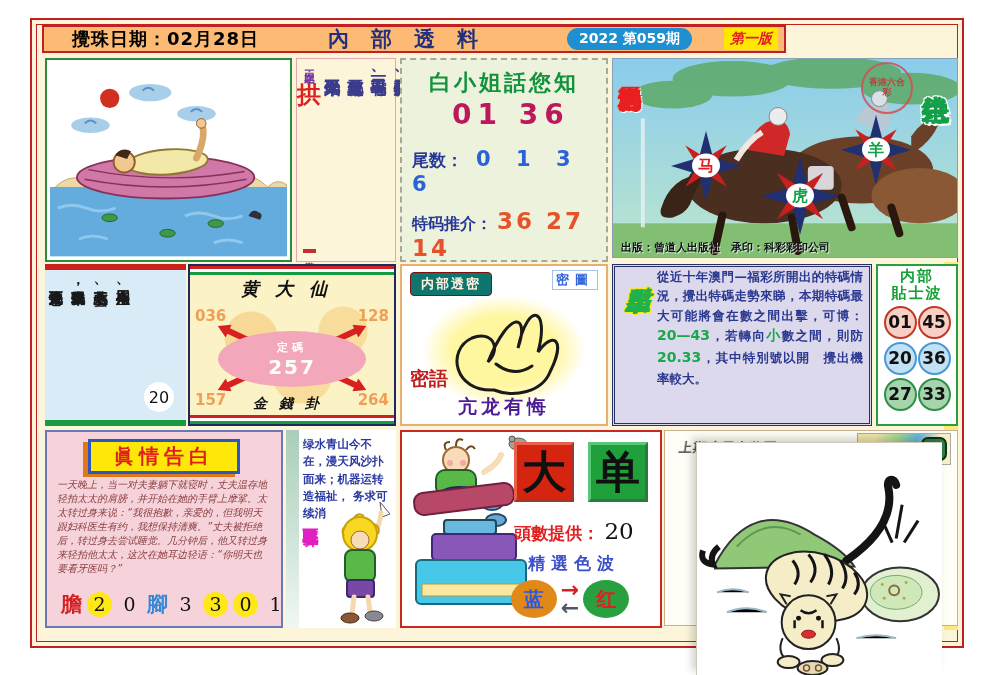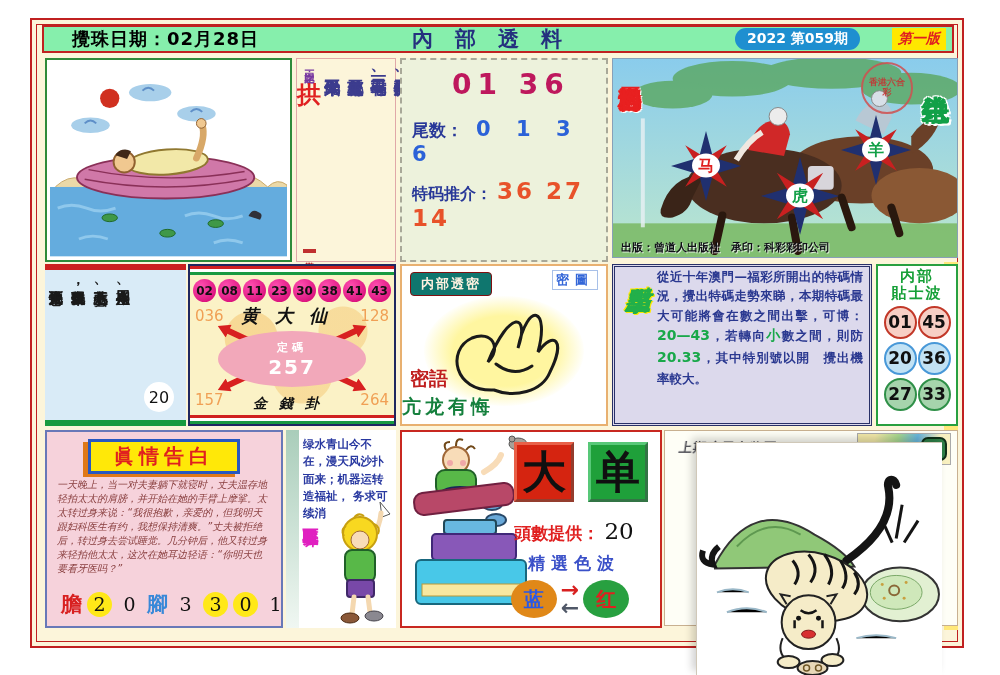--- a/index.html
+++ b/index.html
@@ -4,21 +4,21 @@
 <style>
   * { margin:0; padding:0; box-sizing:border-box; }
   html,body { width:1000px; height:675px; background:#fff; font-family:"DejaVu Sans",sans-serif; position:relative; overflow:hidden; }
 
   .page { position:absolute; left:30px; top:18px; width:934px; height:630px; background:#FCF5DA; border:2px solid #C02020; }
   .page::before { content:""; position:absolute; inset:4px; border:1px solid #C02020; pointer-events:none; }
 
   .yellow-strip { position:absolute; left:944px; top:262px; width:14px; height:368px; background:#FFE87A; }
 
   
-  .hdr { position:absolute; left:42px; top:25px; width:912px; height:28px; background:#86efac; border:2px solid #C02020; display:flex; align-items:center; }
+  .hdr { position:absolute; left:42px; top:25px; width:744px; height:28px; background:#fdba74; border:2px solid #C02020; display:flex; align-items:center; }
   .hdr-date { margin-left:28px; font-weight:bold; font-size:18px; color:#000; letter-spacing:1px; }
   .hdr-title { position:absolute; left:0; right:0; text-align:center; color:#24307E; font-weight:900; font-size:21px; letter-spacing:22px; font-family:"DejaVu Serif",serif; }
   .hdr-issue { position:absolute; right:92px; background:#1E8FD0; color:#fff; font-weight:bold; font-size:14px; padding:2px 12px; border-radius:12px; }
   .hdr-edition { position:absolute; right:6px; background:#FFE800; color:#E02020; font-weight:900; font-size:14px; padding:2px 6px; font-style:italic; }
 
   .panel { position:absolute; }
 
   
   .swim { left:45px; top:58px; width:247px; height:204px; border:2px solid #2E8B3A; background:#fff; padding:3px; }
   .swim svg { width:100%; height:100%; }
@@ -64,39 +64,39 @@
 
   
   .hdx { left:188px; top:264px; width:208px; height:162px; border:2px solid #202860; display:flex; flex-direction:column; }
   .hdx .stripes { height:9px; background:linear-gradient(180deg,#D02020 0 3px,#fff 3px 6px,#189A40 6px 9px); }
   .hdx-body { position:relative; flex:1; background:#FBF2C6;
     background-image:radial-gradient(circle at 30% 45%, rgba(240,170,60,.35) 0 26px, transparent 27px),
                      radial-gradient(circle at 55% 70%, rgba(240,170,60,.3) 0 30px, transparent 31px),
                      radial-gradient(circle at 75% 40%, rgba(240,170,60,.3) 0 24px, transparent 25px); }
   .hdx-balls { display:flex; justify-content:space-around; padding:4px 2px 0; }
   .ball { width:23px; height:23px; border-radius:50%; background:radial-gradient(circle at 35% 30%,#FF4FB0,#D0006E); color:#101010; font-weight:900; font-size:12px; display:flex; align-items:center; justify-content:center; }
-  .hdx-corner { position:absolute; color:#F0A055; font-weight:400; font-size:15px; }
+  .hdx-corner { position:absolute; color:#F0A055; font-weight:700; font-size:15px; }
   .c-tl{left:5px;top:32px;} .c-tr{right:5px;top:32px;} .c-bl{left:5px;bottom:6px;} .c-br{right:5px;bottom:6px;}
   .hdx-title { text-align:center; color:#111; font-weight:900; font-size:18px; letter-spacing:16px; font-family:"DejaVu Serif",serif; margin-top:2px; font-style:italic; }
   .hdx-ellipse { position:absolute; left:50%; top:56px; transform:translateX(-50%); width:148px; height:56px; background:#F2A8BA; border-radius:50%; display:flex; flex-direction:column; align-items:center; justify-content:center; }
   .hdx-code-label { color:#fff; font-weight:900; font-size:11px; letter-spacing:4px; font-family:"DejaVu Serif",serif; }
   .hdx-code { color:#fff; font-weight:900; font-size:20px; letter-spacing:2px; }
   .hdx-bottom { position:absolute; left:0; right:0; bottom:2px; text-align:center; color:#111; font-weight:900; font-size:14px; letter-spacing:12px; font-family:"DejaVu Serif",serif; font-style:italic; }
   .hdx-arrow { position:absolute; width:38px; height:14px; }
   .a-tl{left:26px;top:52px;transform:rotate(205deg);} .a-tr{right:26px;top:52px;transform:rotate(-25deg);}
   .a-bl{left:26px;bottom:26px;transform:rotate(155deg);} .a-br{right:26px;bottom:26px;transform:rotate(25deg);}
 
   
   .mitu { left:400px; top:264px; width:208px; height:162px; background:#fff; border:2px solid #E8B070; }
   .mitu-badge { position:absolute; left:8px; top:6px; background:#0f766e; color:#FFF2E0; font-weight:900; font-size:13px; padding:2px 10px; border-radius:4px; border:1px solid #801010; letter-spacing:2px; }
   .mitu-map { position:absolute; right:8px; top:4px; color:#3366D8; font-weight:900; font-size:13px; letter-spacing:6px; font-family:"DejaVu Serif",serif; border:1px solid #A8C0E8; padding:0 3px; }
   .mitu-glow { position:absolute; left:50%; top:54%; transform:translate(-50%,-50%); width:160px; height:110px; border-radius:50%; background:radial-gradient(ellipse,#FFF6A0 0 45%, rgba(255,246,160,0) 72%); }
   .mitu svg.scribble { position:absolute; left:34px; top:26px; }
   .mitu-phrase-label { position:absolute; left:8px; bottom:32px; color:#C02020; font-weight:900; font-size:19px; font-family:"DejaVu Serif",serif; }
-  .mitu-phrase { position:absolute; left:0; right:0; bottom:4px; text-align:left; color:#15803d; font-weight:900; font-size:19px; letter-spacing:4px; font-family:"DejaVu Serif",serif; }
+  .mitu-phrase { position:absolute; left:0; right:0; bottom:4px; text-align:center; color:#4c1d95; font-weight:900; font-size:19px; letter-spacing:4px; font-family:"DejaVu Serif",serif; }
 
   
   .zd { left:612px; top:264px; width:260px; height:162px; background:#DCD9EC; border:3px double #283068; display:flex; padding:0 6px; }
   .zd-title { width:32px; writing-mode:vertical-rl; text-orientation:upright; font-weight:900; font-size:25px; color:#22B04A; font-family:"DejaVu Serif",serif; line-height:1.15; text-shadow:1px 1px 0 #FFE800,-1px -1px 0 #FFE800; display:flex; align-items:center; font-style:italic; }
   .zd-body { flex:1; color:#2A3890; font-weight:bold; font-size:12.5px; line-height:1.55; padding-left:4px; text-align:justify; }
   .zd-body .g { color:#19A84A; font-size:14px; font-weight:900; }
 
   
   .tips { left:876px; top:264px; width:82px; height:162px; background:#fff; border:2px solid #28A040; text-align:center; }
   .tips-title { color:#17A038; font-weight:900; font-size:15px; line-height:1.15; padding-top:2px; letter-spacing:2px; }
@@ -212,20 +212,21 @@
   </div>
   <div class="poem-lines">
     <div>今期特码开虎兔、</div>
     <div>一七有码二三寻、</div>
     <div>蓝珠三九都是单</div>
     <div>十五十六兄弟码</div>
   </div>
 </div>
 
 <div class="panel bxj">
+  <div class="bxj-title">白小姐話您知</div>
   <div class="bxj-n2">01 36</div>
   <div class="bxj-tail">
     <span class="bxj-tail-label">尾数</span><span class="bxj-tail-label">：</span>
     <span class="bxj-tail-nums">0 1 3 6</span>
   </div>
   <div class="bxj-sp">
     <span class="bxj-sp-label">特码推介：</span>
     <span class="bxj-sp-nums">36 27 14</span>
   </div>
 </div>
@@ -299,30 +300,20 @@
     <div>七上八落心不安、</div>
     <div>双数合单灵码现，</div>
     <div>可见它来人要怕</div>
   </div>
   <div class="zpoem-circle">20</div>
 </div>
 
 <div class="panel hdx">
   <div class="stripes"></div>
   <div class="hdx-body">
-    <div class="hdx-balls">
-      <div class="ball">02</div>
-      <div class="ball">08</div>
-      <div class="ball">11</div>
-      <div class="ball">23</div>
-      <div class="ball">30</div>
-      <div class="ball">38</div>
-      <div class="ball">41</div>
-      <div class="ball">43</div>
-    </div>
     <div class="hdx-title">黄大仙</div>
     <span class="hdx-corner c-tl">036</span>
     <span class="hdx-corner c-tr">128</span>
     <span class="hdx-corner c-bl">157</span>
     <span class="hdx-corner c-br">264</span>
     <svg class="hdx-arrow a-tl" viewBox="0 0 38 14">
         <polygon points="0,7 12,0 12,4 38,4 38,10 12,10 12,14" fill="#D82020" transform="rotate(180 19 7)"></polygon>
       </svg>
     <svg class="hdx-arrow a-tr" viewBox="0 0 38 14">
         <polygon points="38,7 26,0 26,4 0,4 0,10 26,10 26,14" fill="#D82020"></polygon>

